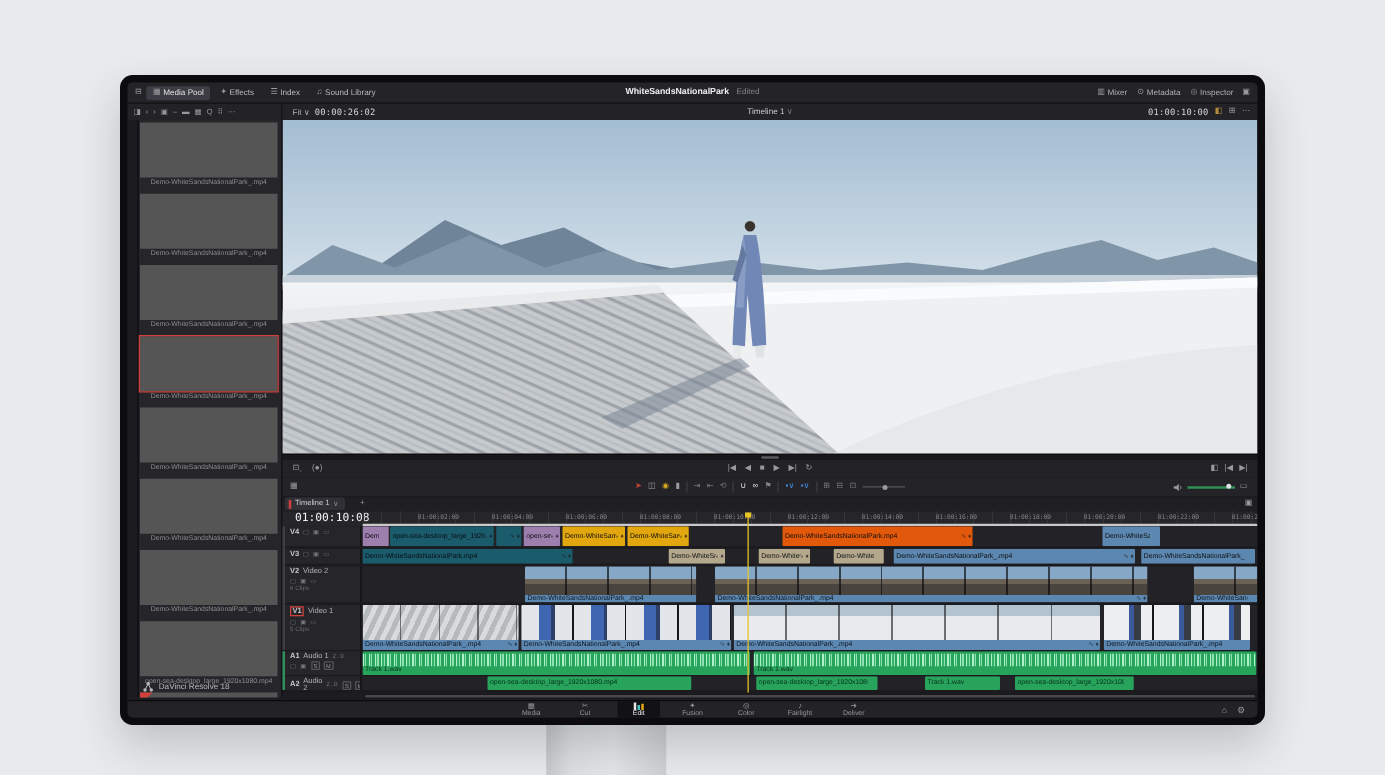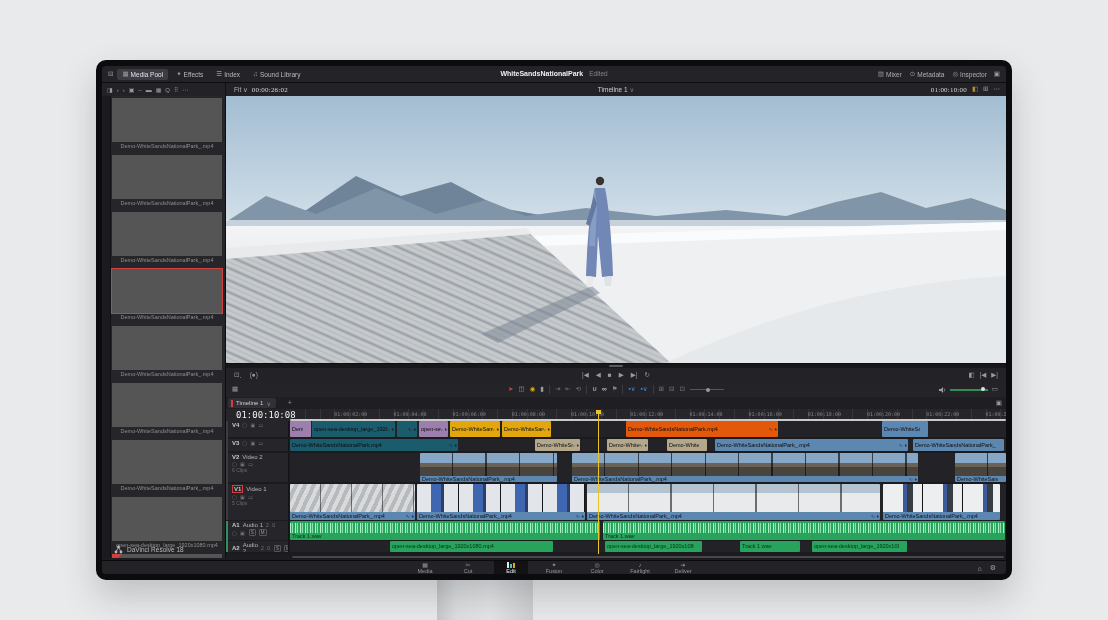--- a/index.html
+++ b/index.html
@@ -23,21 +23,21 @@
   .tb-title span{color:#86868a;font-size:6.5px;margin-left:4px;}
   .topbar .rgt{position:absolute;right:6px;top:0;height:16px;display:flex;align-items:center;gap:7px;}
   .tb-btn{display:flex;align-items:center;gap:2px;color:#b0b0b4;font-size:6.5px;white-space:nowrap;}
   
   .subbar{position:absolute;left:0;top:17px;width:904px;height:13px;background:#232327;border-bottom:1px solid #0e0e10;}
   .mp-tools{position:absolute;left:0;top:0;width:124px;height:13px;display:flex;align-items:center;gap:4px;padding-left:5px;border-right:1px solid #121214;box-sizing:border-box;}
   .vhead{position:absolute;left:124px;top:0;right:0;height:13px;}
   .vhead .l{position:absolute;left:8px;top:0;height:13px;display:flex;align-items:center;gap:4px;}
   .vhead .c{position:absolute;left:0;right:0;top:0;height:13px;text-align:center;line-height:13px;color:#cfcfd3;font-size:6.5px;}
   .vhead .r{position:absolute;right:6px;top:0;height:13px;display:flex;align-items:center;gap:5px;}
-  .tc{color:#d6d6da;font-size:7px;letter-spacing:.2px;font-family:Liberation Serif, serif;}
+  .tc{color:#d6d6da;font-size:7px;letter-spacing:.2px;}
   
   .sidebar{position:absolute;left:0;top:30px;width:124px;height:462px;background:#26262a;border-right:1px solid #0e0e10;box-sizing:border-box;overflow:hidden;}
   .binstrip{position:absolute;left:0;top:0;width:8px;height:100%;background:#1b1b1f;border-right:1px solid #111114;}
   .thumbs{position:absolute;left:10px;top:2px;width:112px;}
   .thumb{margin-bottom:5px;}
   .thumb .img{position:relative;width:110px;height:44px;background:#555;}
   .thumb.selected .img{outline:1.5px solid #d2403e;}
   .thumb.flagged .img:before{content:"";position:absolute;left:0;top:0;border-left:10px solid #d2403e;border-bottom:10px solid transparent;}
   .thumb .cap{width:110px;font-size:5.5px;line-height:8px;height:8px;color:#8e8e92;text-align:center;white-space:nowrap;overflow:hidden;text-overflow:ellipsis;}
   .st-dune-curve{background:radial-gradient(130% 105% at 12% 125%,rgba(72,82,94,.9) 0 42%,rgba(72,82,94,0) 43%),linear-gradient(180deg,#cfdde8 0 26%,#eceeef 26%);}

